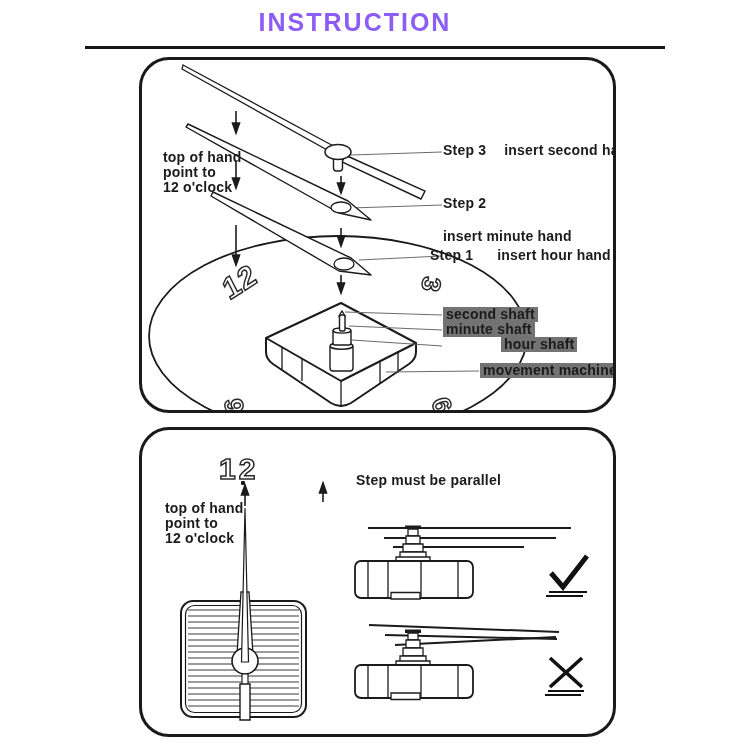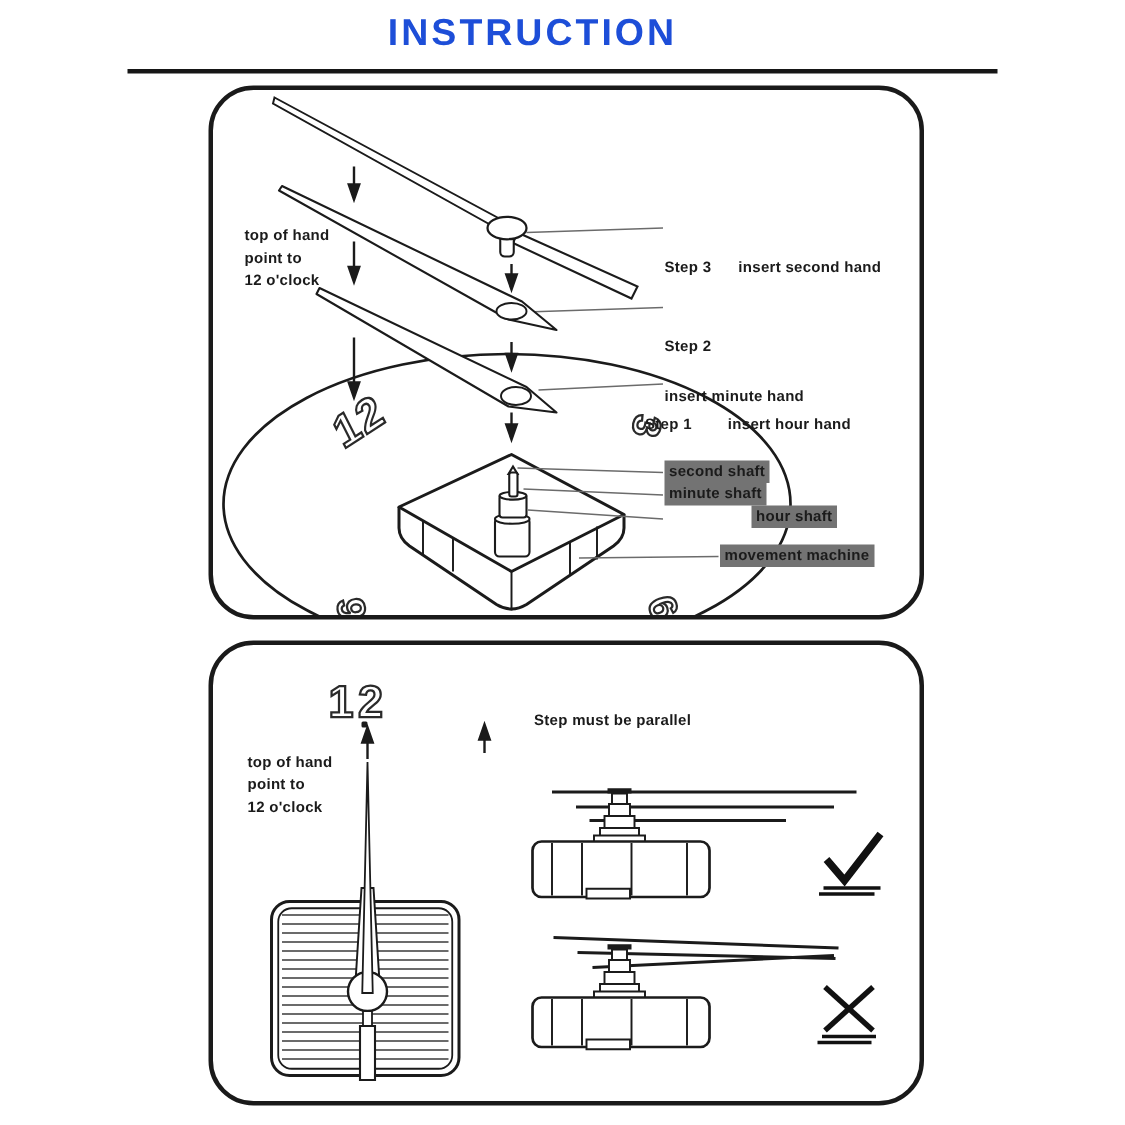--- a/index.html
+++ b/index.html
@@ -3,26 +3,26 @@
 <meta charset="utf-8">
 <style>
   html,body{margin:0;padding:0;background:#fff;}
   body{width:750px;height:750px;position:relative;overflow:hidden;
        font-family:"Liberation Sans",sans-serif;color:#1b1b1b;}
   .panel{position:absolute;border:3px solid #1a1a1a;border-radius:30px;background:#fff;overflow:hidden;box-sizing:border-box;}
   #panel1{left:139px;top:57px;width:477px;height:356px;}
   #panel2{left:139px;top:427px;width:477px;height:310px;}
   .panel svg{position:absolute;left:0;top:0;}
   .title{position:absolute;left:65px;top:8px;width:580px;text-align:center;
-         font-size:25px;font-weight:bold;letter-spacing:2px;color:#1d4ed8;}
+         font-size:25px;font-weight:bold;letter-spacing:2px;color:#8b5cf6;}
   .title-rule{position:absolute;left:85px;top:46px;width:580px;height:0;border-top:3px solid #161616;}
-  .txt{position:absolute;font-size:10px;font-weight:600;letter-spacing:.2px;
+  .txt{position:absolute;font-size:14px;font-weight:600;letter-spacing:.2px;
        color:#1b1b1b;white-space:nowrap;line-height:15px;z-index:5;}
   .wbg{background:#737373;padding:0 3px;}
-  .step-row{display:flex;gap:18px;margin-top:28px;}
+  .step-row{display:flex;gap:18px;}
   .outline-num{position:absolute;font-weight:bold;color:#fff;white-space:nowrap;
        -webkit-text-stroke:1.5px #2a2a2a;z-index:4;letter-spacing:1px;}
   .num-lg{font-size:30px;}
   .num-md{font-size:26px;}
   .dot{position:absolute;width:4px;height:4px;background:#1b1b1b;border-radius:1px;z-index:6;}
   line,path,ellipse,rect,polygon,circle{vector-effect:non-scaling-stroke;}
 </style>
 </head>
 <body>
 

